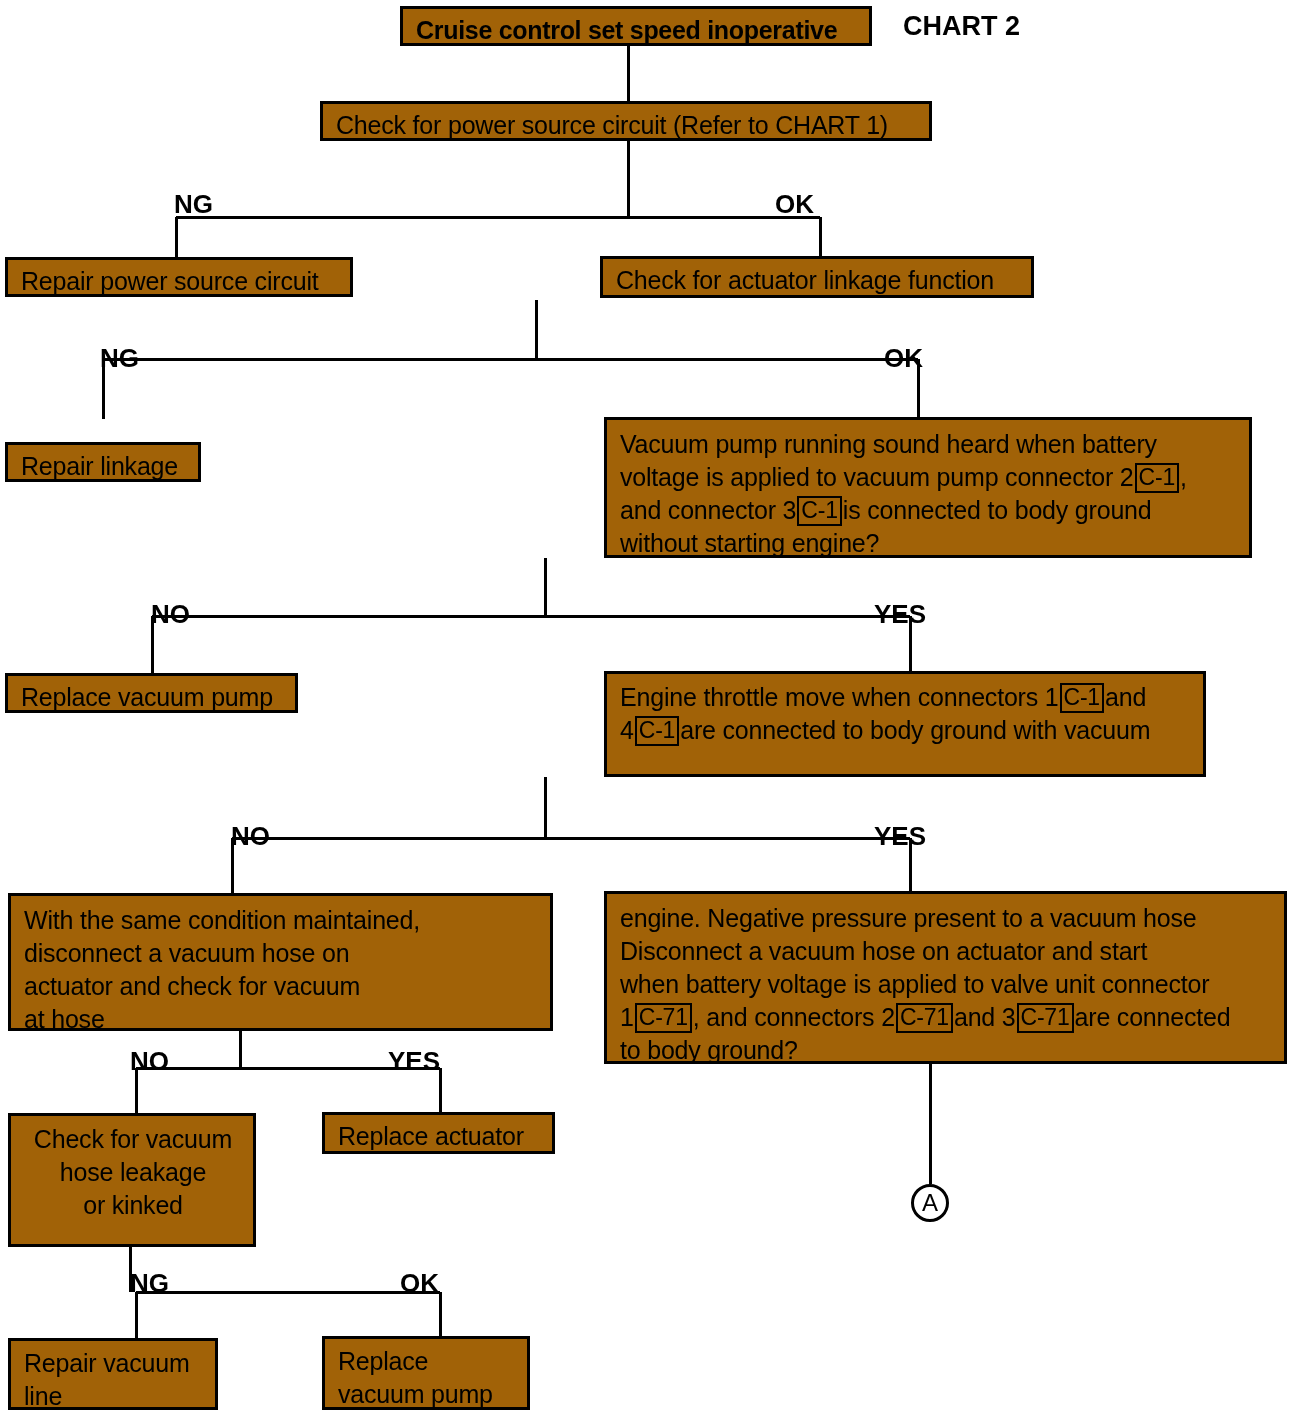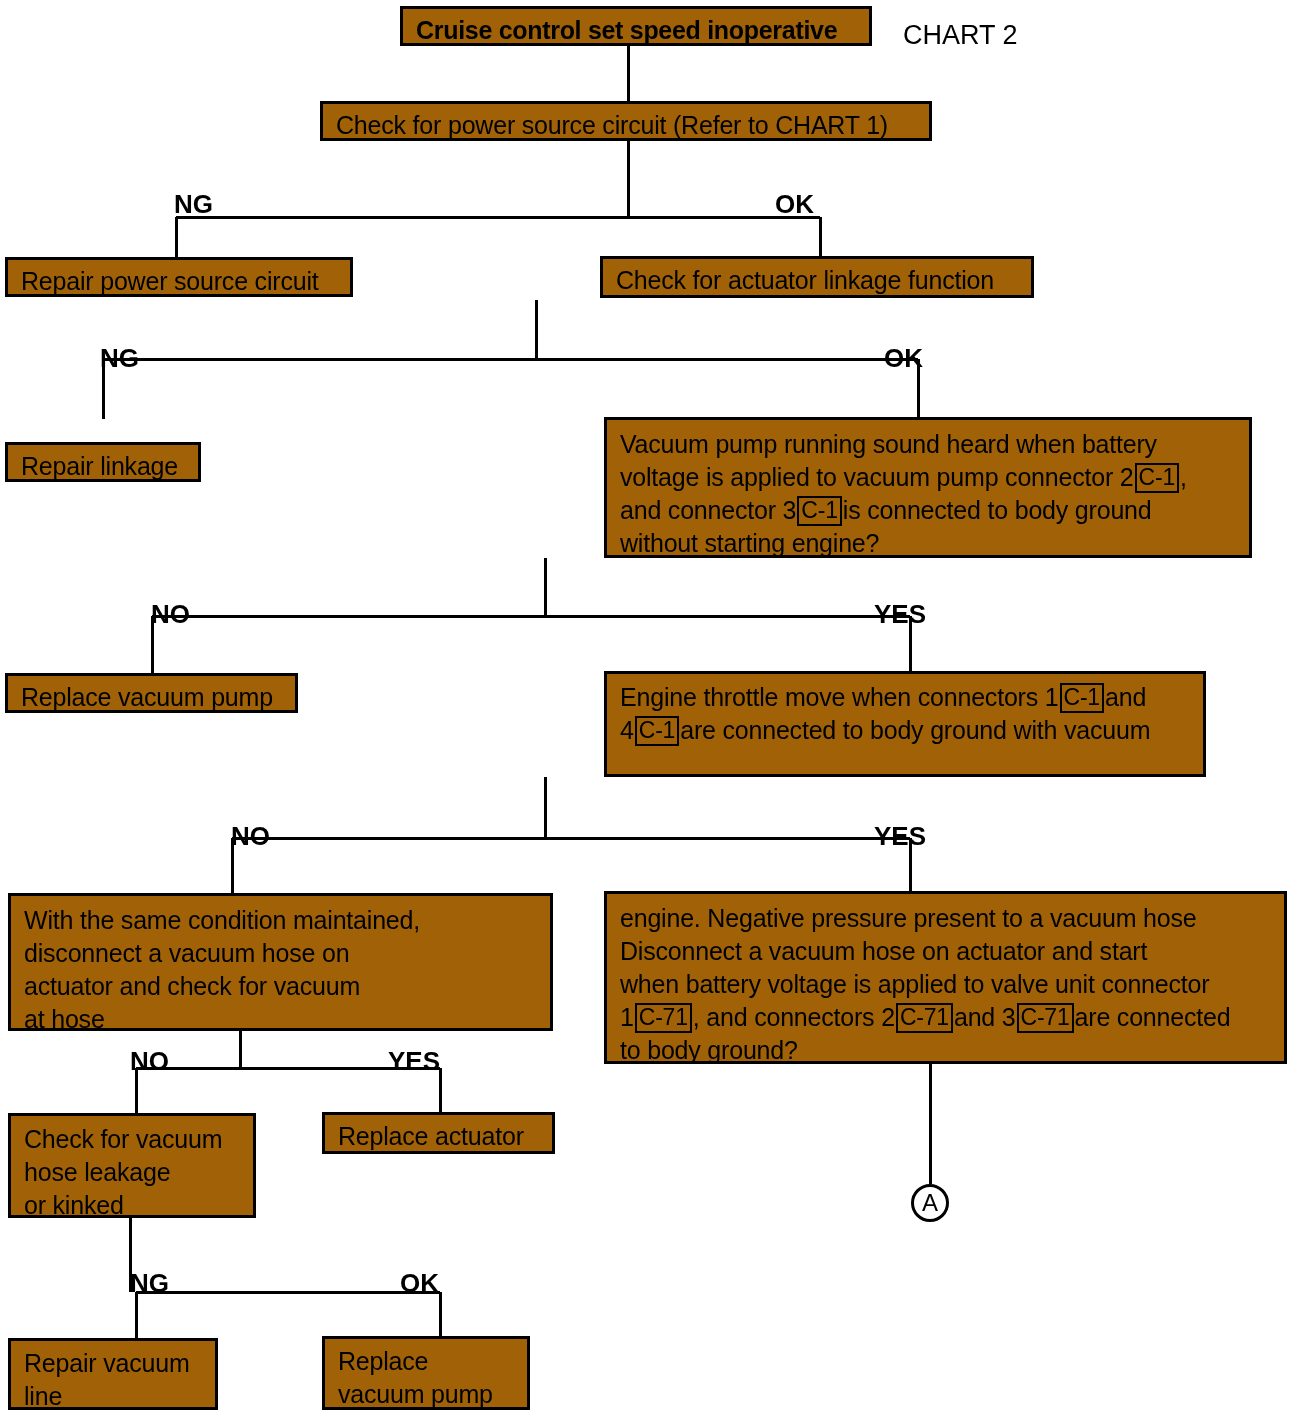--- a/index.html
+++ b/index.html
@@ -46,24 +46,23 @@
     position: absolute;
     font-size: 26px;
     font-weight: bold;
     line-height: 26px;
     letter-spacing: 0px;
     white-space: nowrap;
   }
   .chart-title {
     position: absolute;
     font-size: 27px;
-    font-weight: normal;
+    font-weight: bold;
     line-height: 27px;
     white-space: nowrap;
-    margin-top: 9px;
   }
   .conn {
     display: inline-block;
     border: 2px solid #000;
     padding: 0 2px 1px 2px;
     margin: 0 1px;
     font-size: 23px;
     line-height: 25px;
     vertical-align: 1px;
   }
@@ -175,21 +174,21 @@
     <span class="row-line">engine. Negative pressure present to a vacuum hose</span>
     <span class="row-line">Disconnect a vacuum hose on actuator and start</span>
     <span class="row-line">when battery voltage is applied to valve unit connector</span>
     <span class="row-line"><span>1</span><span class="conn">C-71</span><span>, and connectors 2</span><span class="conn">C-71</span><span>and 3</span><span class="conn">C-71</span><span>are connected</span></span>
     <span class="row-line">to body ground?</span>
   </div>
 
   <div class="label" style="left:130px; top:1048px;">NO</div>
   <div class="label" style="left:388px; top:1048px;">YES</div>
 
-  <div class="node multiline" style="left:8px; top:1113px; width:248px; height:105px; padding-top:7px;">
+  <div class="node multiline" style="left:8px; top:1113px; width:248px; height:134px; padding-top:7px;text-align:center;">
     <span class="row-line">Check for vacuum</span>
     <span class="row-line">hose leakage</span>
     <span class="row-line">or kinked</span>
   </div>
 
   <div class="node" style="left:322px; top:1112px; width:233px; height:42px;">Replace actuator</div>
 
   <div class="label" style="left:130px; top:1270px;">NG</div>
   <div class="label" style="left:400px; top:1270px;">OK</div>
 

